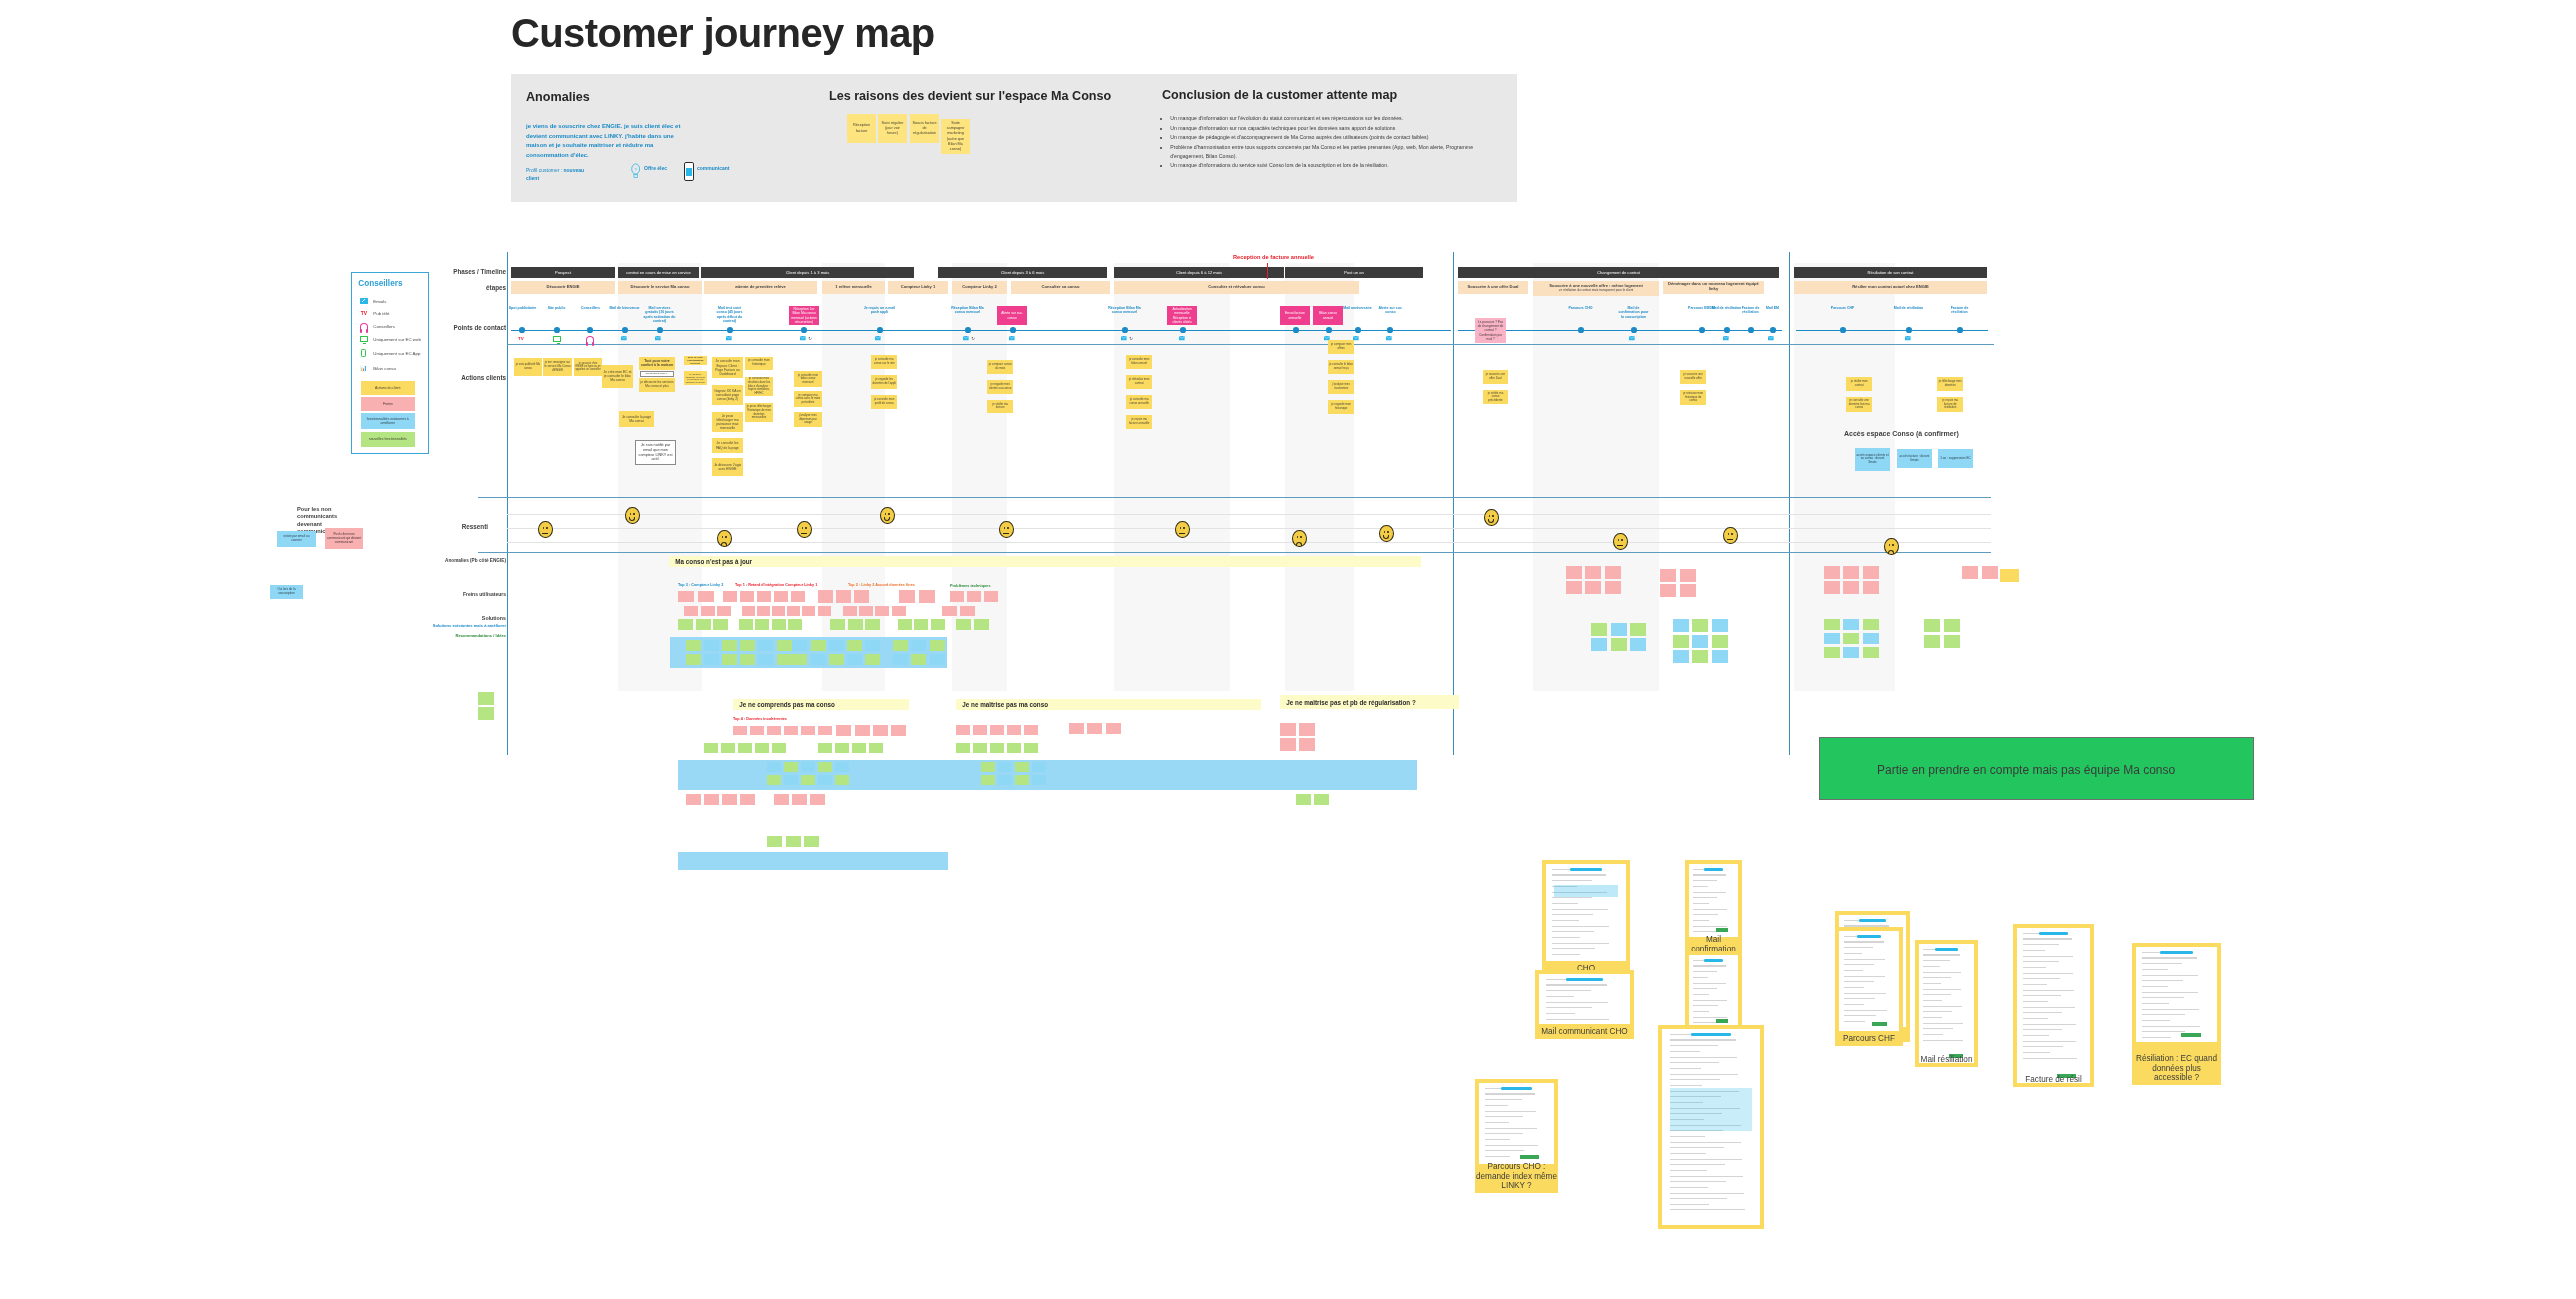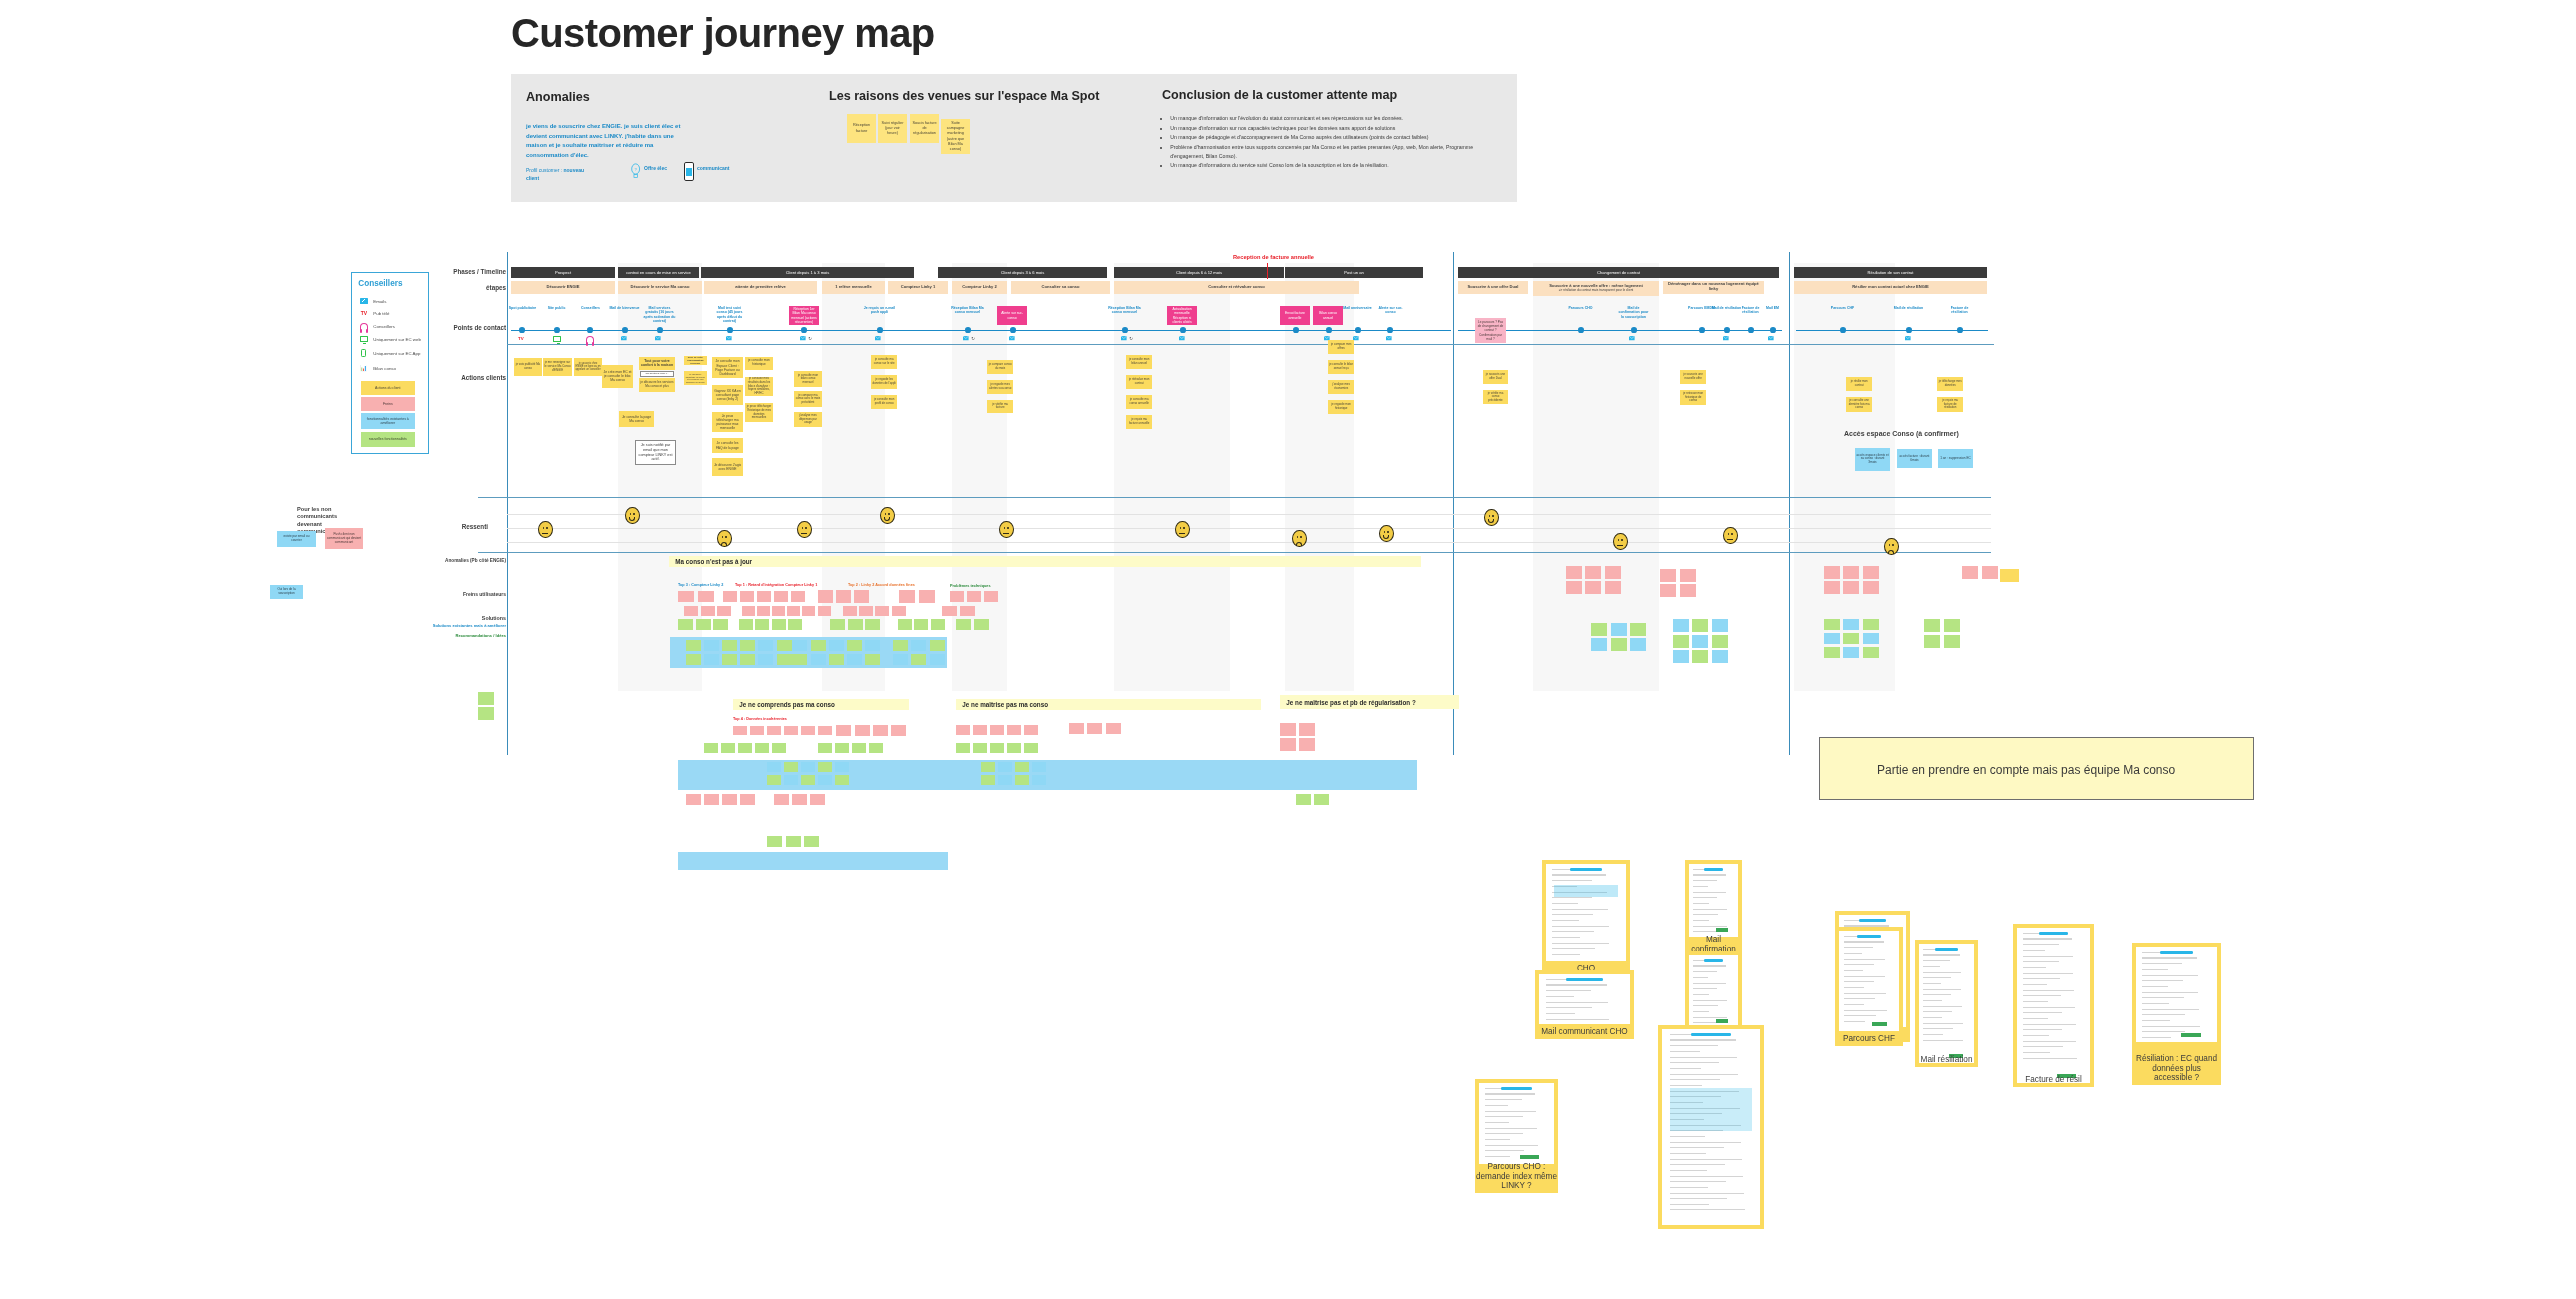--- a/index.html
+++ b/index.html
@@ -139,21 +139,21 @@
   .face .mouth{position:absolute;left:3.1px;right:3.1px;top:8.8px;height:3.8px;border:0.9px solid #2f2a16;border-top:none;border-radius:0 0 12.6px 12.6px;}
   .face.neutral .mouth{height:0;border:none;border-top:1px solid #2f2a16;border-radius:0;top:10.7px;}
   .face.sad .mouth{border:0.9px solid #2f2a16;border-bottom:none;border-radius:12.6px 12.6px 0 0;top:11.3px;height:3.8px;}
 
   
   .banner{position:absolute;background:#fdfbc8;color:#2b2b2b;font-size:6.3px;font-weight:bold;
     display:flex;align-items:center;padding-left:6.3px;}
   .toplabel{position:absolute;font-size:3.8px;font-weight:bold;}
 
   
-  #callout{left:1819px;top:737px;width:435px;height:63px;border:1px solid #6e6e6e;background:#fef9c3;}
+  #callout{left:1819px;top:737px;width:435px;height:63px;border:1px solid #6e6e6e;background:#22c55e;}
   #callout span{position:absolute;left:57px;top:25px;font-size:12px;color:#3b3b3b;}
 
   
   .shot{position:absolute;background:#fbdb5f;padding:3.8px;}
   .shot .img{background:#fff;width:100%;height:100%;position:relative;overflow:hidden;}
   .shot .cap{position:absolute;left:0;right:0;bottom:2.5px;text-align:center;
     font-size:8.2px;color:#3b3b3b;line-height:1.15;}
   .mini-line{position:absolute;background:#d4d4d4;height:1.3px;}
   .mini-blue{position:absolute;background:#29b6e8;}
   .mini-green{position:absolute;background:#3aa757;}
@@ -176,21 +176,21 @@
   </div>
   <svg class="bulb" viewBox="0 0 20 30">
     <ellipse cx="10" cy="10" rx="7" ry="9" fill="none" stroke="#29b6e8" stroke-width="1.4"></ellipse>
     <rect x="7" y="20" width="6" height="5" fill="none" stroke="#29b6e8" stroke-width="1.2"></rect>
     <text x="10" y="13" font-size="7" fill="#29b6e8" text-anchor="middle">?</text>
   </svg>
   <div class="ctx-chip" style="left:133px;top:91px;width:25px;">Offre élec</div>
   <div class="phone-ic"></div>
   <div class="ctx-chip" style="left:186px;top:91px;width:26.4px;">communicant</div>
 
-  <div class="abs band-col-title" id="reasons-title">Les raisons des venues sur l'espace Ma Spot</div>
+  <div class="abs band-col-title" id="reasons-title">Les raisons des devient sur l'espace Ma Conso</div>
   <div class="reason-note" style="left:336px;">Réception facture</div>
   <div class="reason-note" style="left:367px;">Suivi régulier (jour voir heure)</div>
   <div class="reason-note" style="left:399px;">Soucis facture de régularisation</div>
   <div class="reason-note" style="left:430px;top:45px;height:35px;">Suite campagne marketing (autre que Bilan Ma conso)</div>
 
   <div class="abs band-col-title" id="conclusion-title">Conclusion de la customer attente map</div>
   <div class="abs" id="conclusion-list">
     <ul>
       <li>Un manque d'information sur l'évolution du statut communicant et ses répercussions sur les données.</li>
       <li>Un manque d'information sur nos capacités techniques pour les données sans apport de solutions</li>

